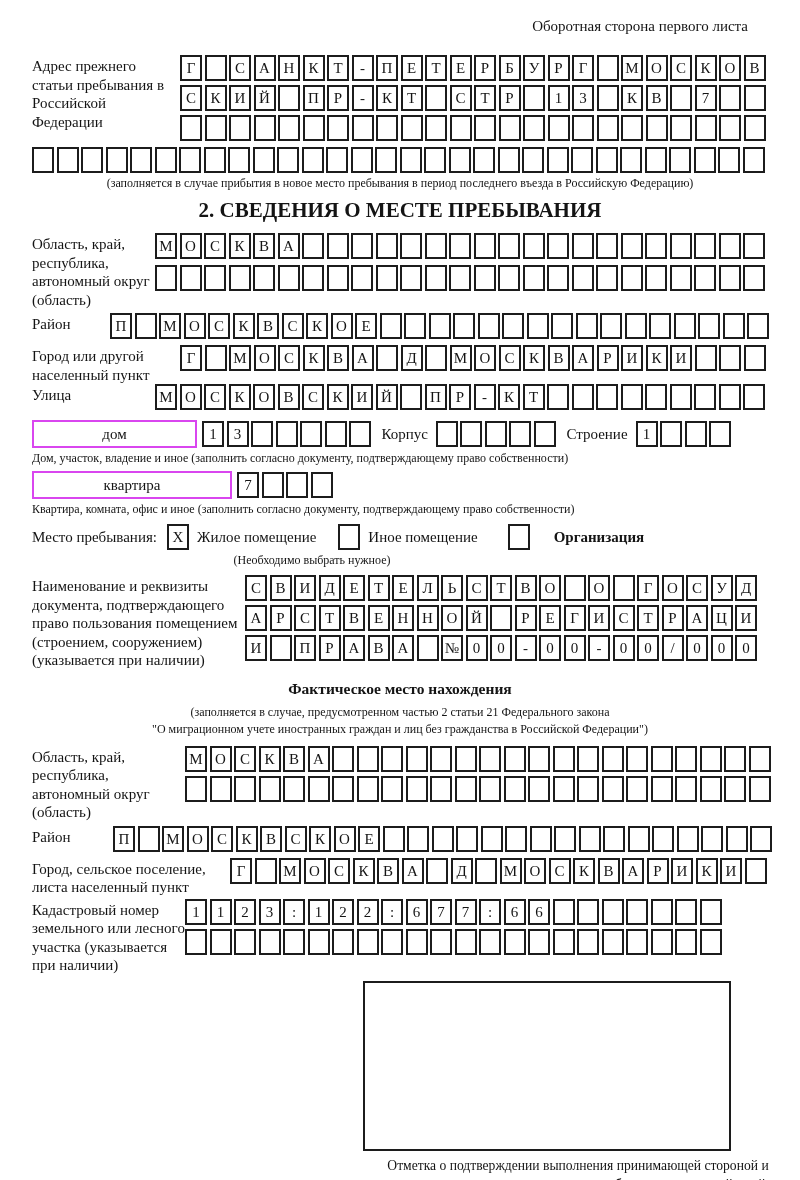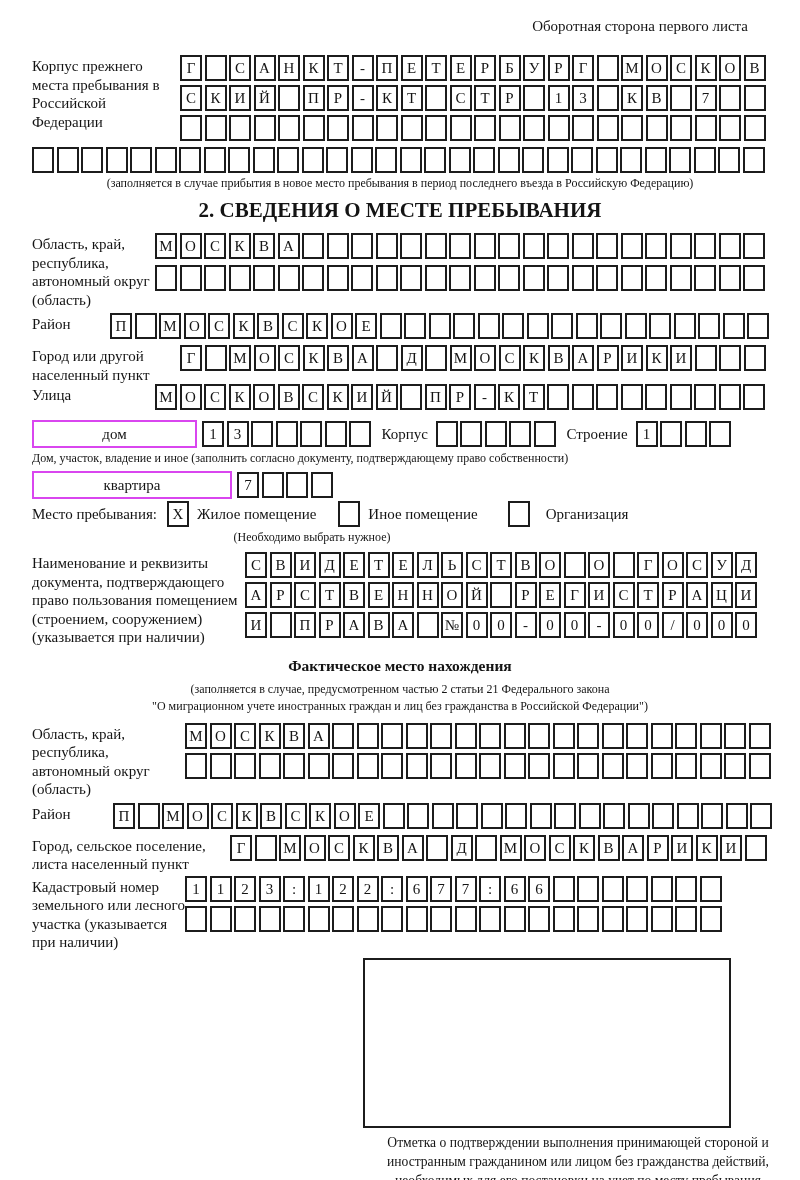--- a/index.html
+++ b/index.html
@@ -46,21 +46,21 @@
   .mb8{margin-bottom:8px;}
 </style>
 </head>
 <body>
 
 <div class="page">
 
   <div class="header-note">Оборотная сторона первого листа</div>
 
   <div class="frow mb2">
-    <div class="flabel" style="width:148px;">Корпус прежнего места пребывания в Российской Федерации</div>
+    <div class="flabel" style="width:148px;">Адрес прежнего статьи пребывания в Российской Федерации</div>
     <div class="fcells">
       <div class="cellrow">
           <span class="cell">Г</span>
           <span class="cell"></span>
           <span class="cell">С</span>
           <span class="cell">А</span>
           <span class="cell">Н</span>
           <span class="cell">К</span>
           <span class="cell">Т</span>
           <span class="cell">-</span>
@@ -362,29 +362,30 @@
 
   <div class="inline-row mb2">
     <div class="bigbox" style="width:200px;margin-right:5px;">квартира</div>
     <div class="cellrow" style="margin-bottom:0;">
         <span class="cell">7</span>
         <span class="cell"></span>
         <span class="cell"></span>
         <span class="cell"></span>
       </div>
   </div>
+  <div class="note mb6">Квартира, комната, офис и иное (заполнить согласно документу, подтверждающему право собственности)</div>
 
   <div class="inline-row mb2">
     <span style="font-size:15px;margin-right:10px;">Место пребывания:</span>
     <span class="chk">X</span>
     <span class="inline-label">Жилое помещение</span>
     <span class="chk" style="margin-left:14px;"></span>
     <span class="inline-label">Иное помещение</span>
     <span class="chk" style="margin-left:22px;"></span>
-    <span class="inline-label" style="padding-left:16px;">Организация</span>
+    <span class="inline-label" style="padding-left:24px;font-weight:bold;">Организация</span>
   </div>
   <div class="note mb6" style="margin-left:140px;width:280px;text-align:center;">(Необходимо выбрать нужное)</div>
 
   <div class="frow mb4">
     <div class="flabel" style="width:213px;">Наименование и реквизиты документа, подтверждающего право пользования помещением (строением, сооружением) (указывается при наличии)</div>
     <div class="fcells">
       <div class="cellrow">
           <span class="cell">С</span>
           <span class="cell">В</span>
           <span class="cell">И</span>

